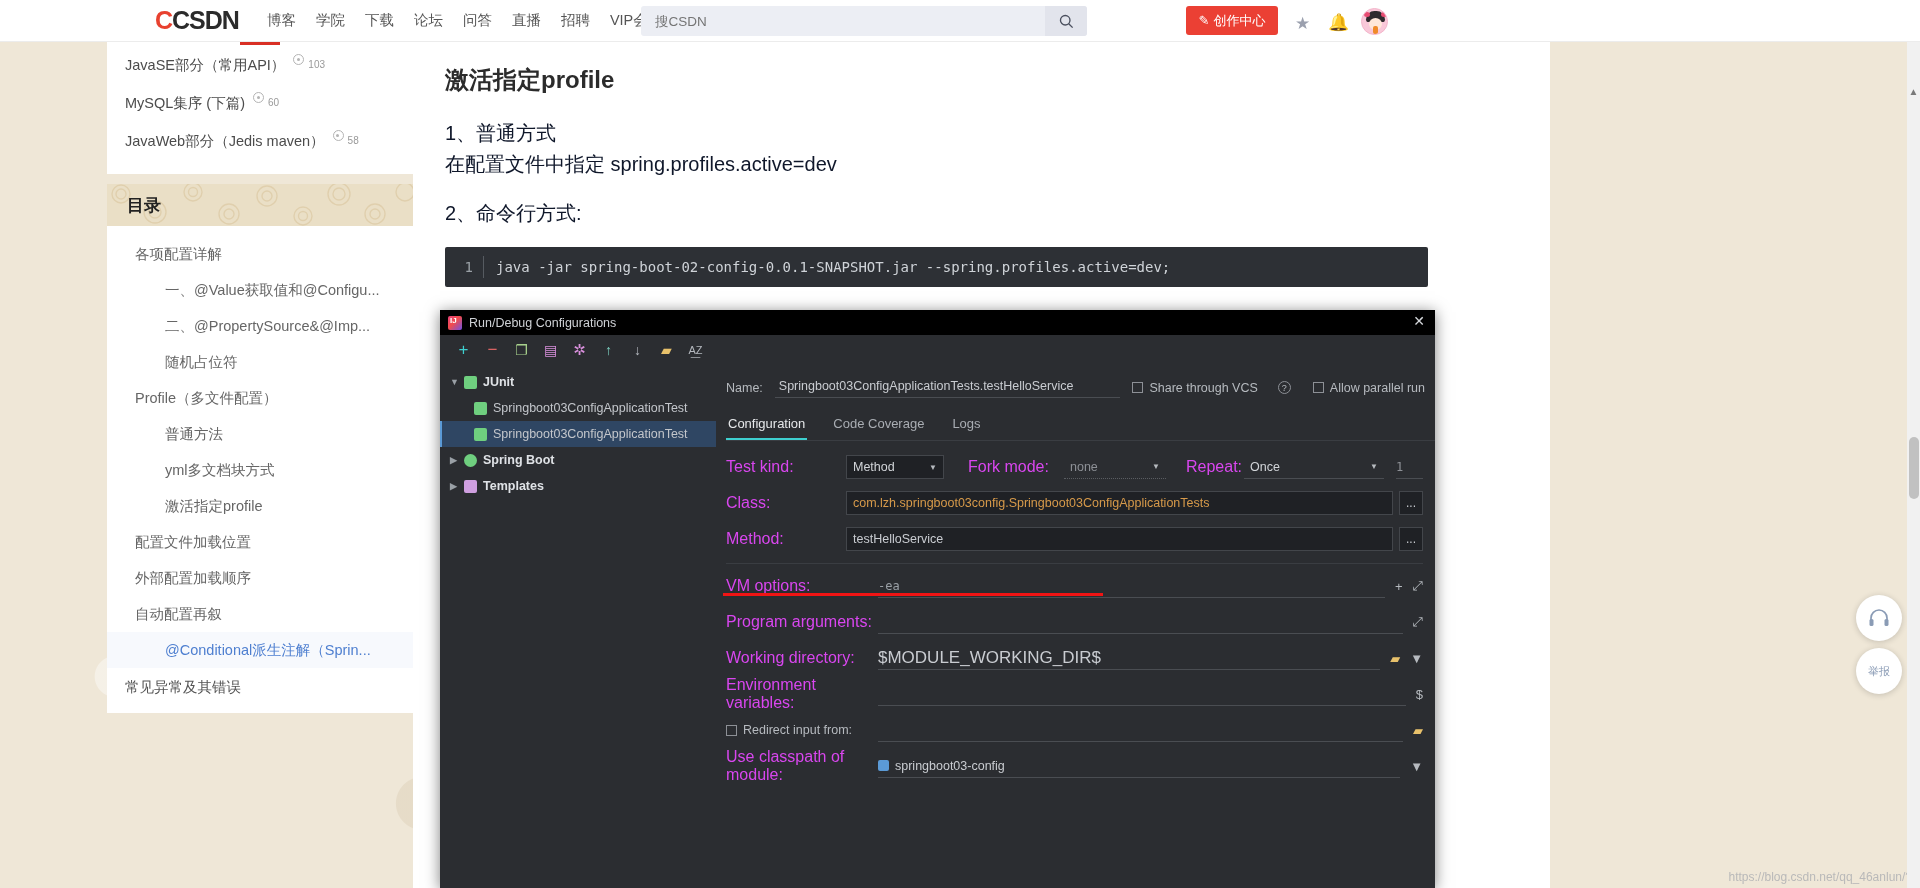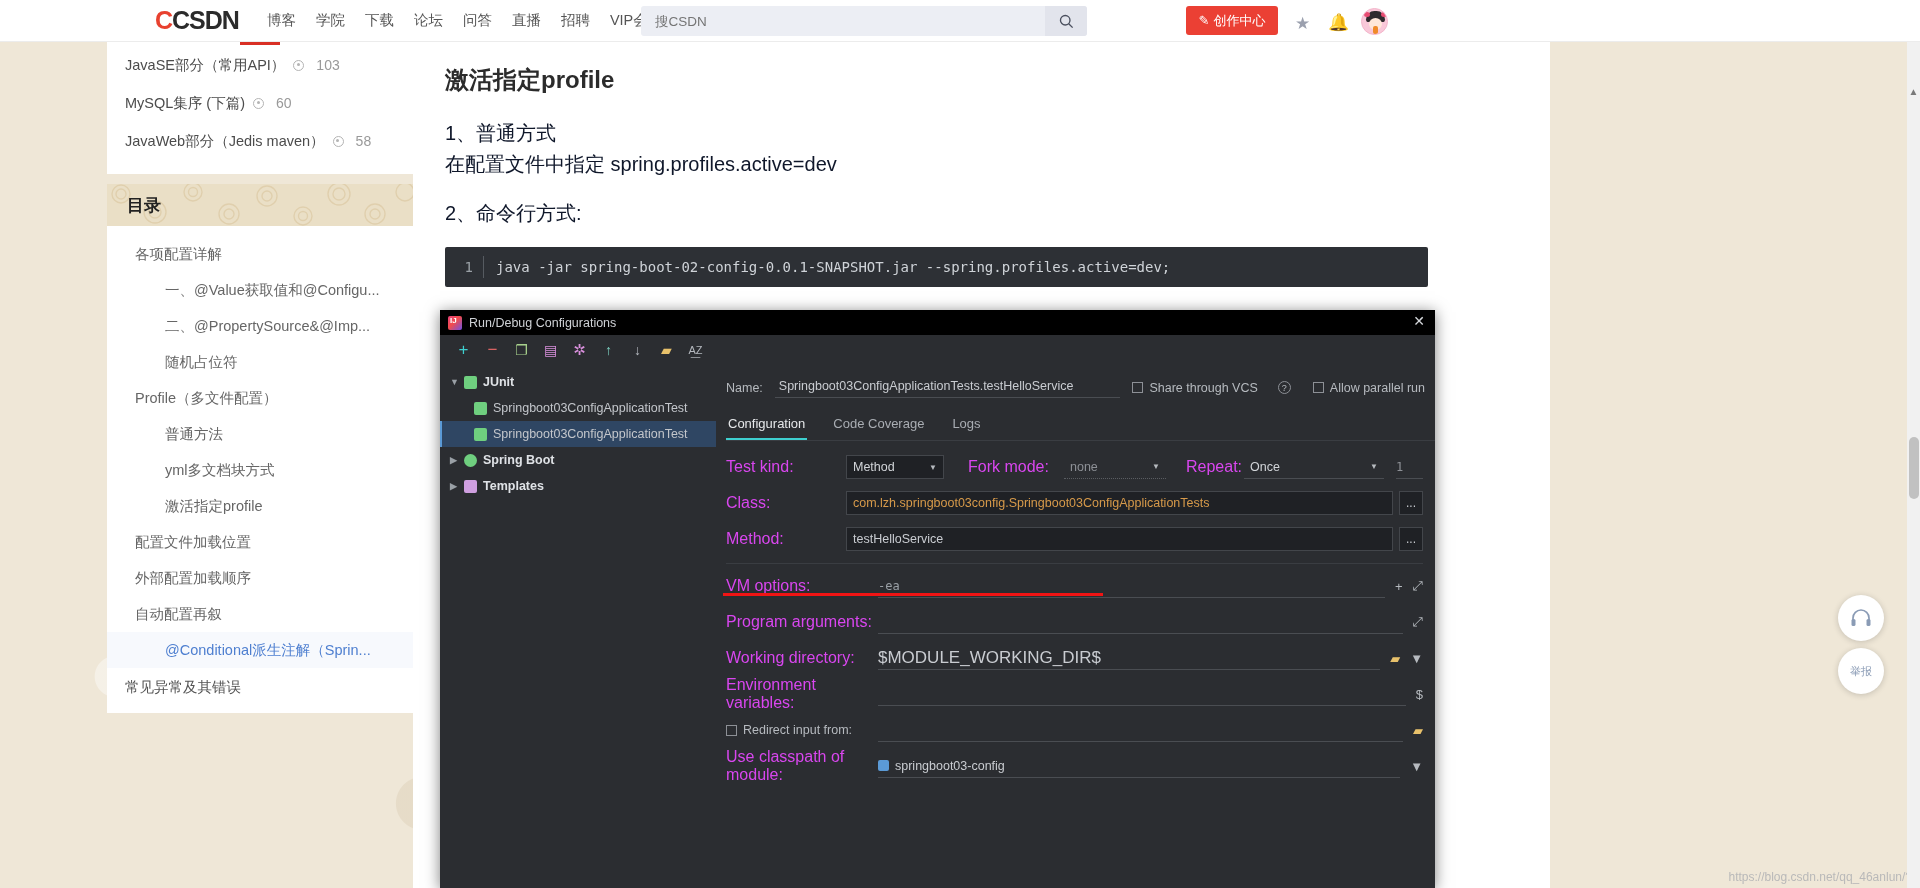--- a/index.html
+++ b/index.html
@@ -64,22 +64,22 @@
       radial-gradient(circle at 22% 90%, rgba(214,199,172,.35) 0 26px, transparent 27px);
   }
 
   
   #leftcol { position:absolute; left:107px; top:42px; width:306px; height:846px; z-index:10; }
 
   .recent-card { background:#fff; padding:4px 0 14px 0; }
   .recent-item { display:flex; flex-wrap:wrap; align-items:center;
                  padding:8px 16px 8px 18px; font-size:14.5px; color:#4c4c4c;
                  line-height:22px; cursor:pointer; }
-  .recent-item .eye { display:inline-flex; align-items:center; gap:12px;
-                      color:#999; font-size:14px; margin-left:8px; }
+  .recent-item .eye { display:inline-flex; align-items:flex-start; gap:4px;
+                      color:#999; font-size:10px; margin-left:8px; }
   .eyeglyph { width:11px; height:11px; border:1.5px solid #b4b4b4; border-radius:50%;
               display:inline-block; position:relative; }
   .eyeglyph:after { content:""; position:absolute; left:2.5px; top:2.5px;
                     width:3px; height:3px; background:#b4b4b4; border-radius:50%; }
   .redmark { position:absolute; left:240px; top:42px; width:40px; height:3px; background:#d93025; }
 
   
   .toc-card { background:#fff; margin-top:10px; }
   .toc-head { height:42px; display:flex; align-items:center; padding-left:20px;
               font-size:17px; font-weight:bold; color:#222;
@@ -175,21 +175,21 @@
               color:#c9ccd1; font-size:12px; display:flex; align-items:center;
               justify-content:center; margin-left:6px; cursor:pointer; }
   .plainline { flex:1; border-bottom:1px solid #4a4d52; height:24px;
                display:flex; align-items:center; color:#9aa0a6;
                font-size:12px; font-family:"DejaVu Sans Mono", monospace; }
   .mini-ico { color:#b6babf; font-size:13px; margin-left:10px; cursor:pointer; }
   .redline { position:absolute; left:723px; top:593px; width:380px; height:3px;
              background:#f11414; z-index:30; }
 
   
-  .fab { position:absolute; right:36px; width:46px; height:46px; border-radius:50%;
+  .fab { position:absolute; right:18px; width:46px; height:46px; border-radius:50%;
          background:#fff; box-shadow:0 1px 6px rgba(0,0,0,.18);
          display:flex; align-items:center; justify-content:center; flex-direction:column;
          color:#8a9bb5; font-size:11px; cursor:pointer; }
   #fab1 { top:595px; }
   #fab2 { top:648px; }
   .watermark { position:absolute; right:8px; bottom:4px; color:#b9b9b9; font-size:12px; }
 
   
   .vbar { position:absolute; right:0; top:42px; width:13px; height:846px; background:#f1f1f1; }
   .vthumb { position:absolute; right:1px; top:395px; width:10px; height:62px;

